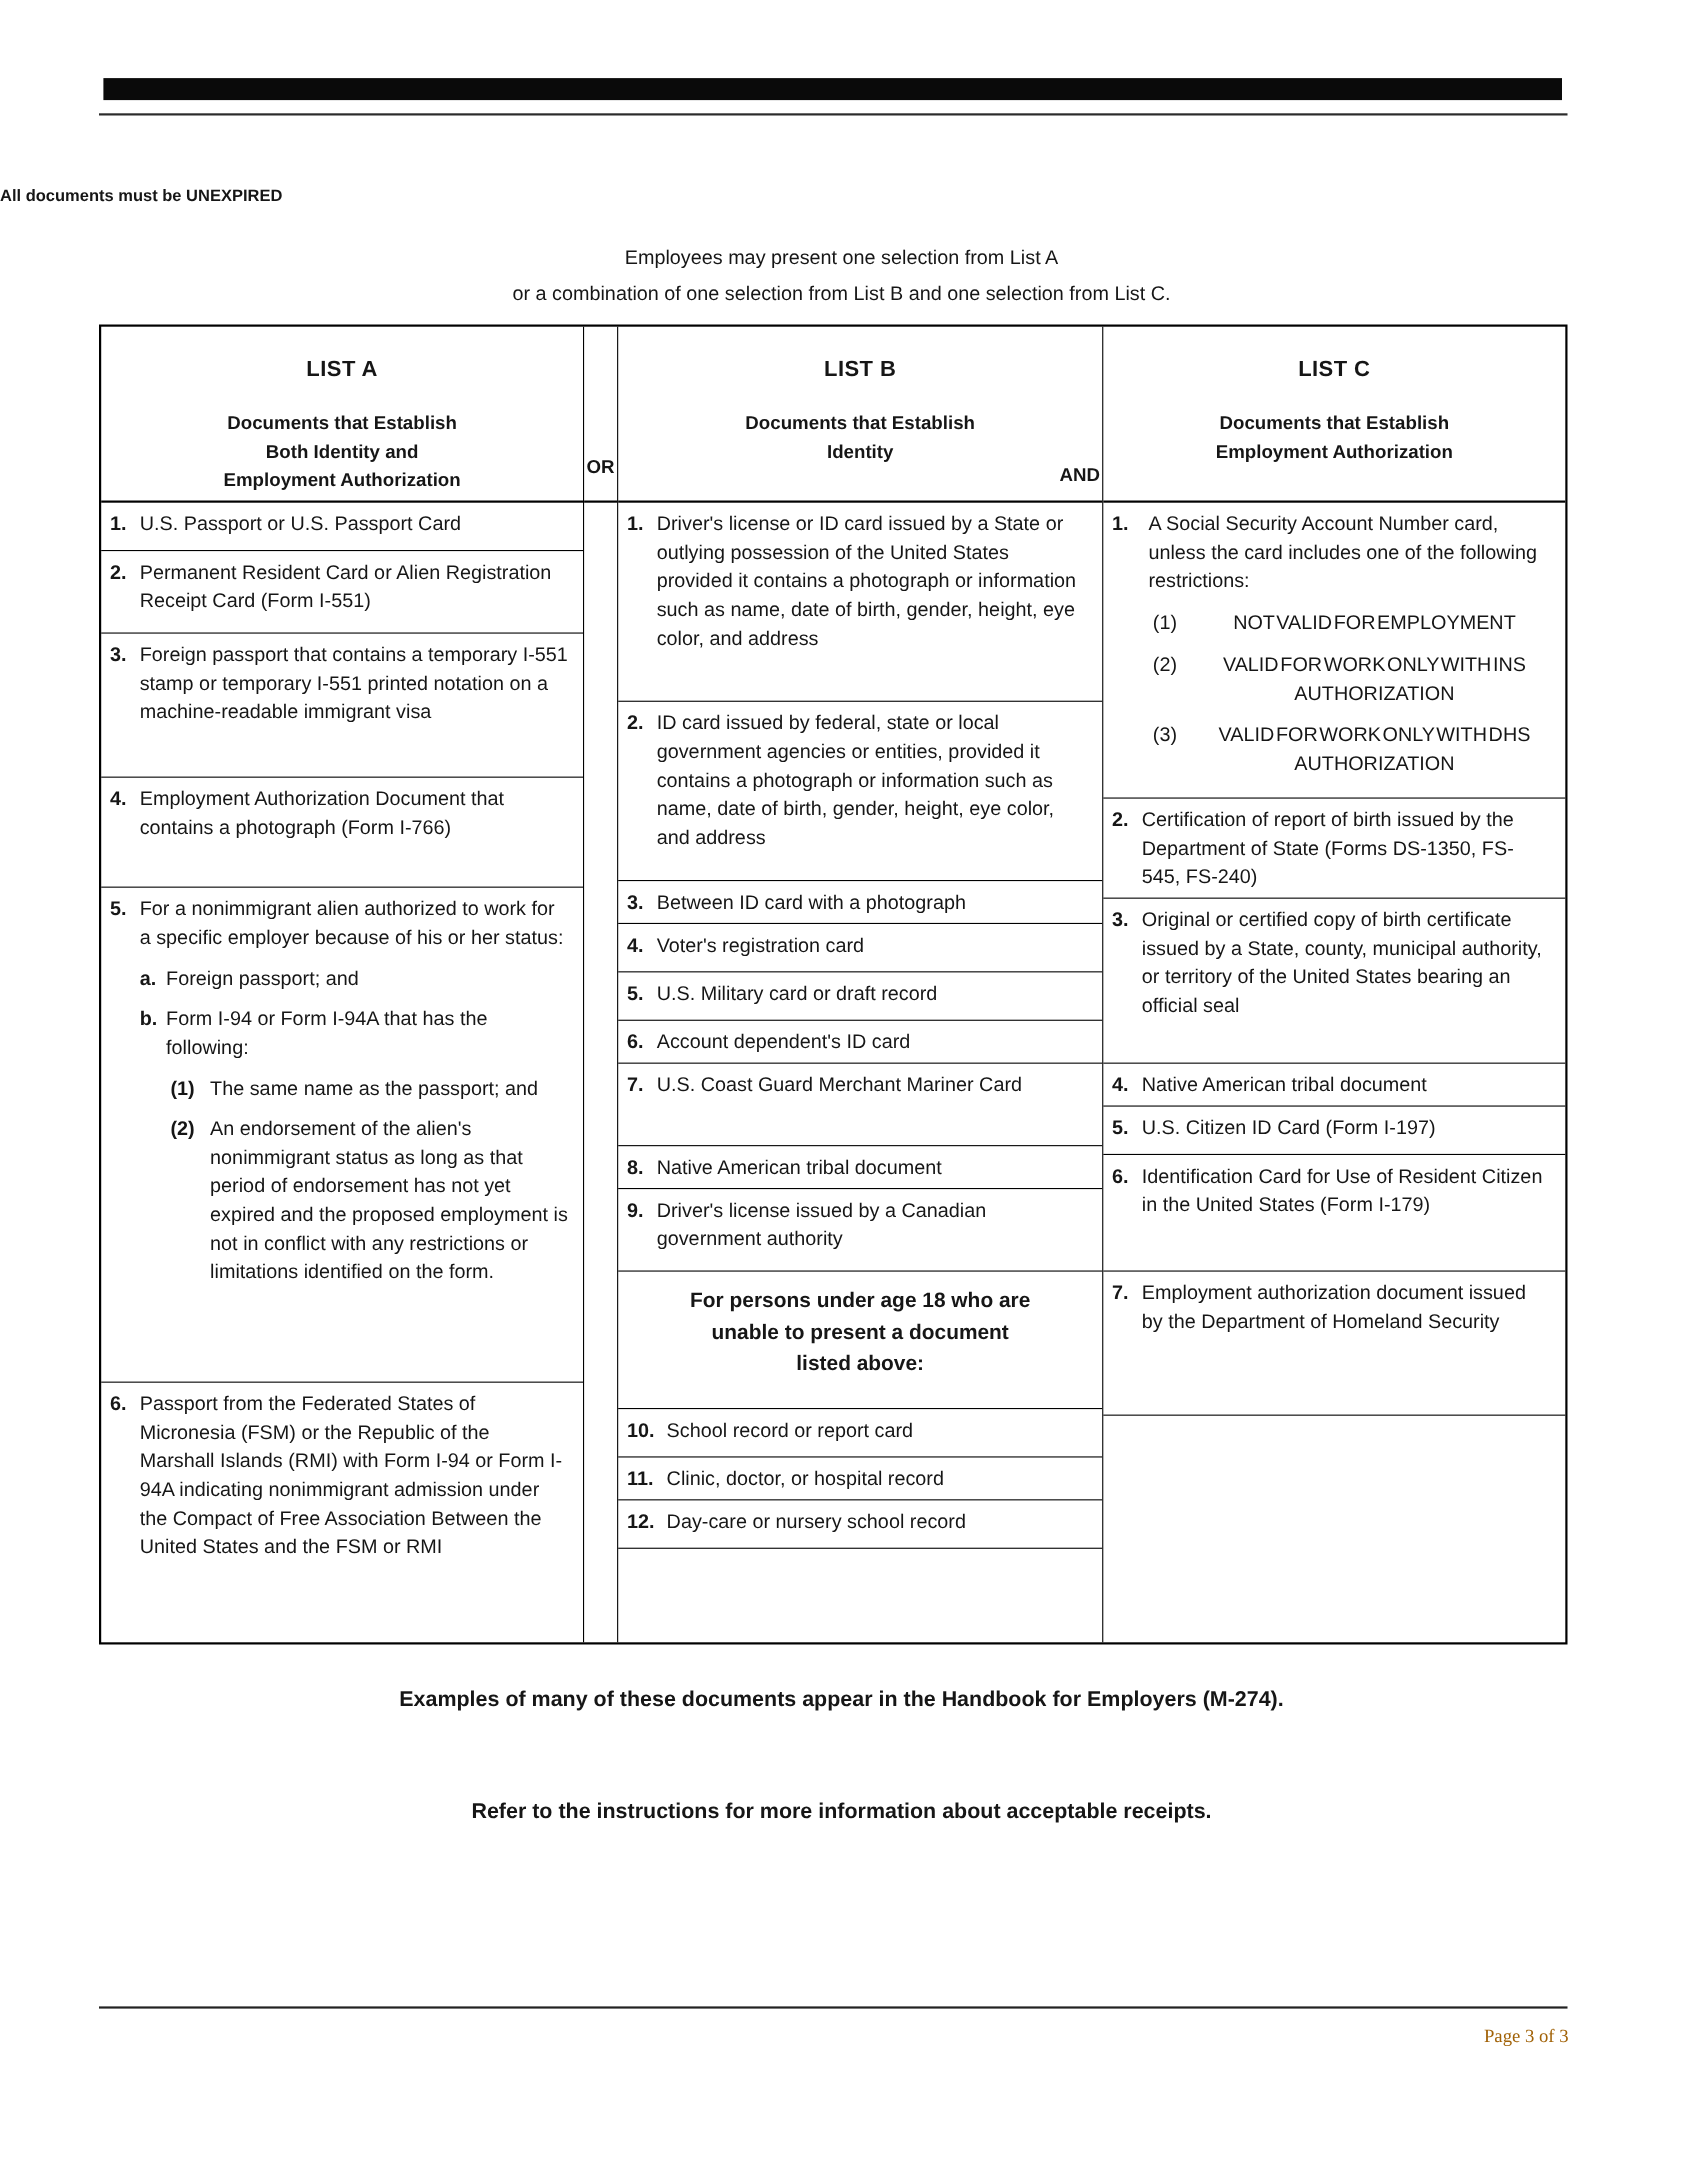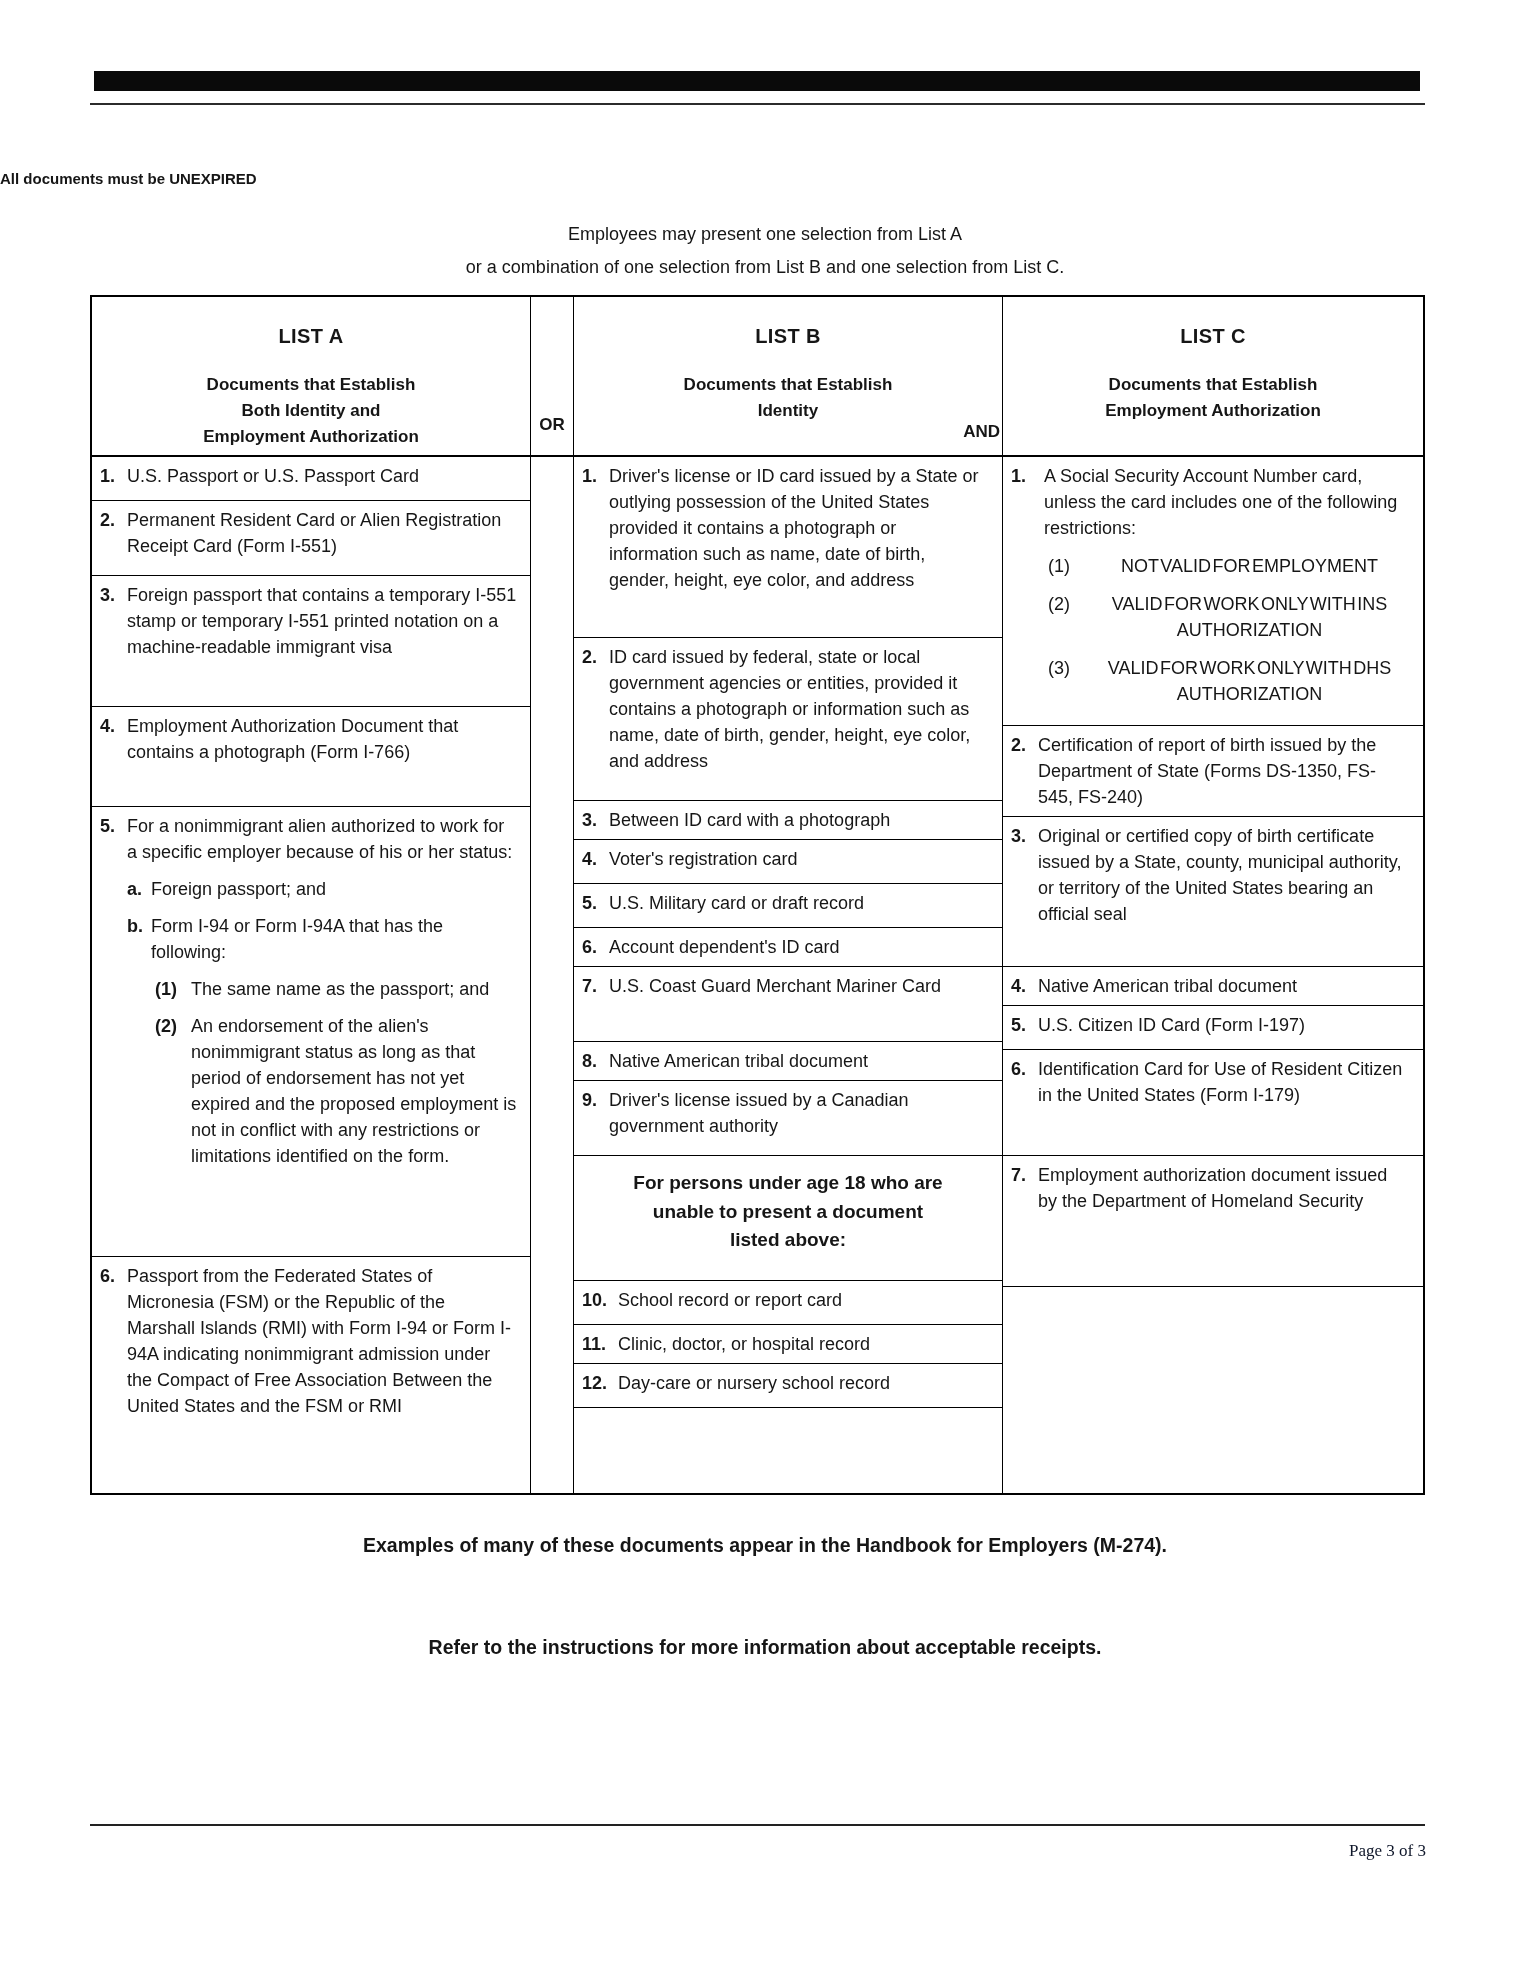--- a/index.html
+++ b/index.html
@@ -11,21 +11,21 @@
   }
   .topbar { position:absolute; left:94px; top:71px; width:1326px; height:20px; background:#0a0a0a; }
   .toprule { position:absolute; left:90px; top:103px; width:1335px; height:2px; background:#2b2b2b; }
   .doc-title { position:absolute; top:124px; width:100%; text-align:center; font-size:24.5px; line-height:30px; font-weight:700; letter-spacing:0.2px; }
   .doc-subtitle { position:absolute; top:165px; width:100%; text-align:left; font-size:15px; line-height:28px; font-weight:700; }
   .doc-intro { position:absolute; top:218px; width:100%; text-align:center; font-size:18px; line-height:33px; }
 
   .loa { position:absolute; left:90px; top:295px; width:1335px; height:1200px; border:2px solid #000; display:flex; background:#ffffff; }
   .col { display:flex; flex-direction:column; }
   .col-a { width:438px; }
-  .col-gap { width:44px; border-left:1.5px solid #000; border-right:1.5px solid #000; display:flex; flex-direction:column; }
+  .col-gap { width:32px; border-left:1.5px solid #000; border-right:1.5px solid #000; display:flex; flex-direction:column; }
   .col-b { flex:1; position:relative; }
   .col-c { width:421px; border-left:1.5px solid #000; }
 
   .col-head { height:160px; border-bottom:2px solid #000; text-align:center; padding-top:26px; }
   .gap-head { height:160px; border-bottom:2px solid #000; display:flex; align-items:flex-end; justify-content:center; padding-bottom:17px; }
   .gap-body { flex:1; }
   .list-title { font-size:20px; font-weight:700; letter-spacing:0.4px; margin-bottom:23px; }
   .list-sub div { font-size:17px; font-weight:700; line-height:26px; }
   .conj { font-size:17px; font-weight:700; white-space:nowrap; }
   .and-label { position:absolute; top:122px; right:2px; }
@@ -45,21 +45,21 @@
   .restriction { display:flex; margin-top:12px; margin-left:4px; }
   .rlabel { flex:0 0 40px; }
   .rtext { word-spacing:-3.5px;text-align:center; }
 
   .b-heading { border-bottom:1.5px solid #000; text-align:center; font-weight:700; font-size:19px; line-height:28.5px; padding:13px 10px 6px; }
 
   .note { position:absolute; width:100%; text-align:center; font-weight:700; font-size:19.5px; }
   .note-1 { top:1532px; }
   .note-2 { top:1634px; }
   .bottomrule { position:absolute; left:90px; top:1824px; width:1335px; height:1.5px; background:#222222; }
-  .pageno { position:absolute; top:1838px; right:104px; font-family:"Liberation Serif","DejaVu Serif",serif; font-size:17px; color:#0f172a; }
+  .pageno { position:absolute; top:1838px; right:104px; font-family:"Liberation Serif","DejaVu Serif",serif; font-size:17px; color:#a16207; }
 </style>
 </head>
 <body>
 
 <div class="page">
 
   <div class="topbar"></div>
   <div class="toprule"></div>
 
   <div class="doc-subtitle">All documents must be UNEXPIRED</div>

